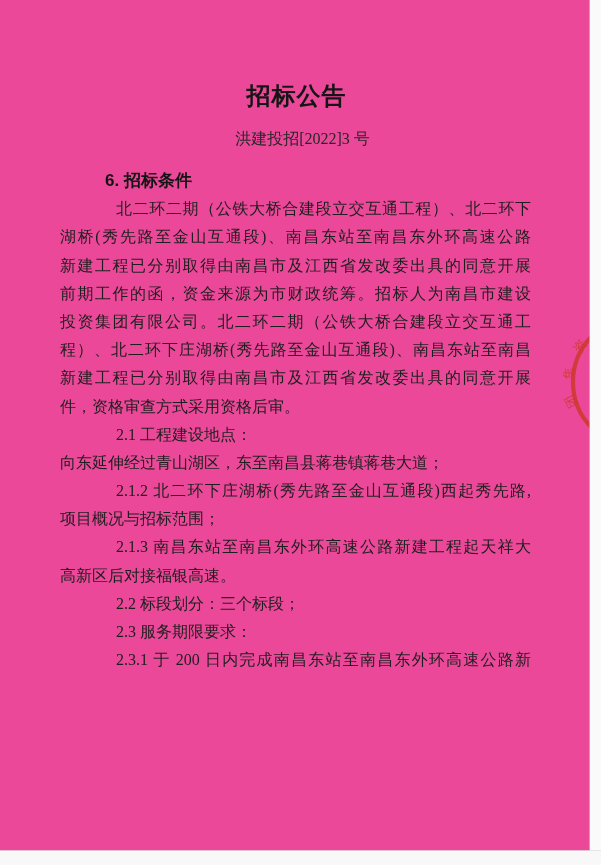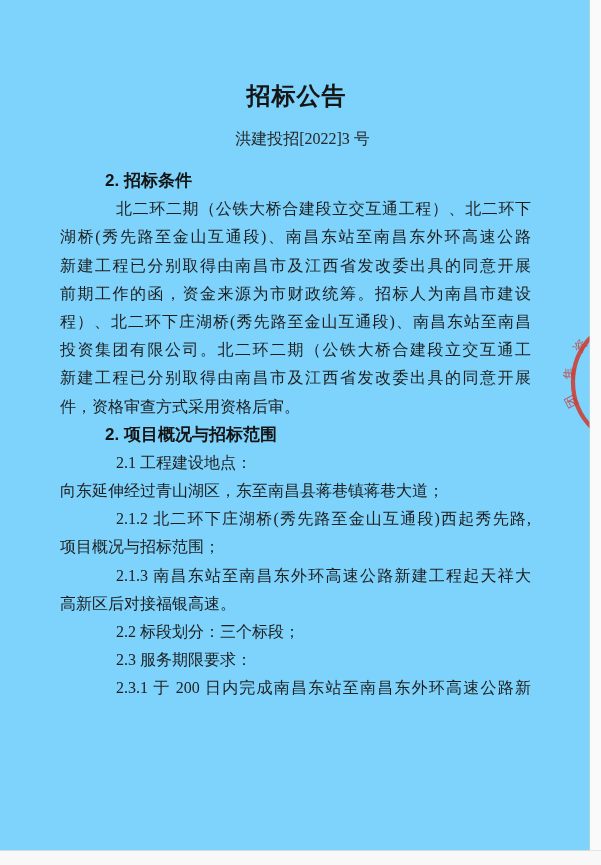--- a/index.html
+++ b/index.html
@@ -5,21 +5,21 @@
   html,body{margin:0;padding:0;}
   body{
     width:601px;height:865px;
     background:#ffffff;
     font-family:"Liberation Serif", serif;
     overflow:hidden;
   }
   .page{
     position:relative;
     width:601px;height:865px;
-    background:#7dd3fc;
+    background:#ec4899;
     color:#1e1e1e;
   }
   .doc-title{
     position:absolute;
     top:80px;left:0;right:8px;
     text-align:center;
     font-family:"Liberation Sans", sans-serif;
     font-weight:bold;
     font-size:24px;
     letter-spacing:1px;
@@ -94,30 +94,29 @@
 </head>
 <body>
 
 <div class="page">
 
   <div class="doc-title">招标公告</div>
 
   <div class="doc-number">洪建投招[2022]3 号</div>
 
   <div class="content">
-      <div class="line heading">2. 招标条件</div>
+      <div class="line heading">6. 招标条件</div>
       <div class="line body indent fill">北二环二期（公铁大桥合建段立交互通工程）、北二环下庄</div>
       <div class="line body fill">湖桥(秀先路至金山互通段)、南昌东站至南昌东外环高速公路</div>
       <div class="line body fill">新建工程已分别取得由南昌市及江西省发改委出具的同意开展</div>
       <div class="line body fill">前期工作的函，资金来源为市财政统筹。招标人为南昌市建设</div>
+      <div class="line body fill">投资集团有限公司。北二环二期（公铁大桥合建段立交互通工</div>
       <div class="line body fill">程）、北二环下庄湖桥(秀先路至金山互通段)、南昌东站至南昌</div>
-      <div class="line body fill">投资集团有限公司。北二环二期（公铁大桥合建段立交互通工</div>
       <div class="line body fill">新建工程已分别取得由南昌市及江西省发改委出具的同意开展</div>
       <div class="line body">件，资格审查方式采用资格后审。</div>
-      <div class="line heading">2. 项目概况与招标范围</div>
       <div class="line body indent">2.1 工程建设地点：</div>
       <div class="line body">向东延伸经过青山湖区，东至南昌县蒋巷镇蒋巷大道；</div>
       <div class="line body indent fill">2.1.2 北二环下庄湖桥(秀先路至金山互通段)西起秀先路,</div>
       <div class="line body">项目概况与招标范围；</div>
       <div class="line body indent fill">2.1.3 南昌东站至南昌东外环高速公路新建工程起天祥大</div>
       <div class="line body">高新区后对接福银高速。</div>
       <div class="line body indent">2.2 标段划分：三个标段；</div>
       <div class="line body indent">2.3 服务期限要求：</div>
       <div class="line body indent fill">2.3.1 于 200 日内完成南昌东站至南昌东外环高速公路新</div>
     </div>

